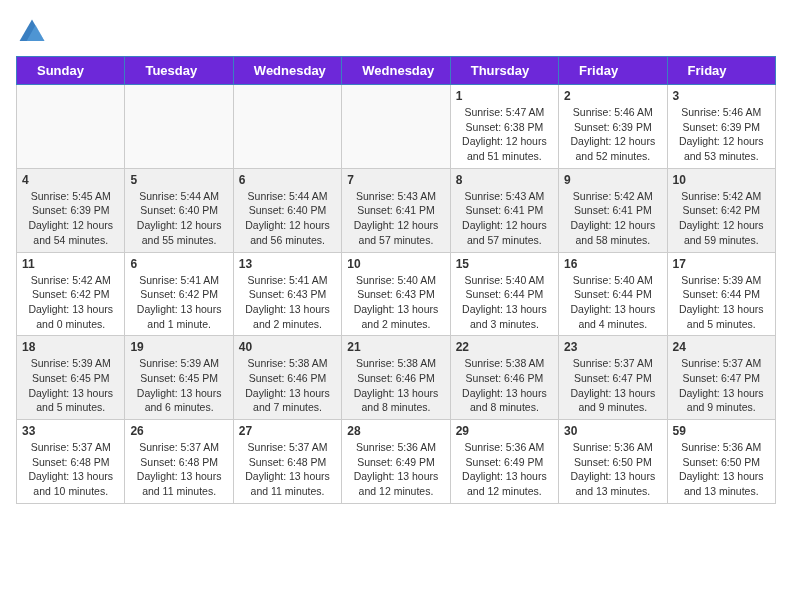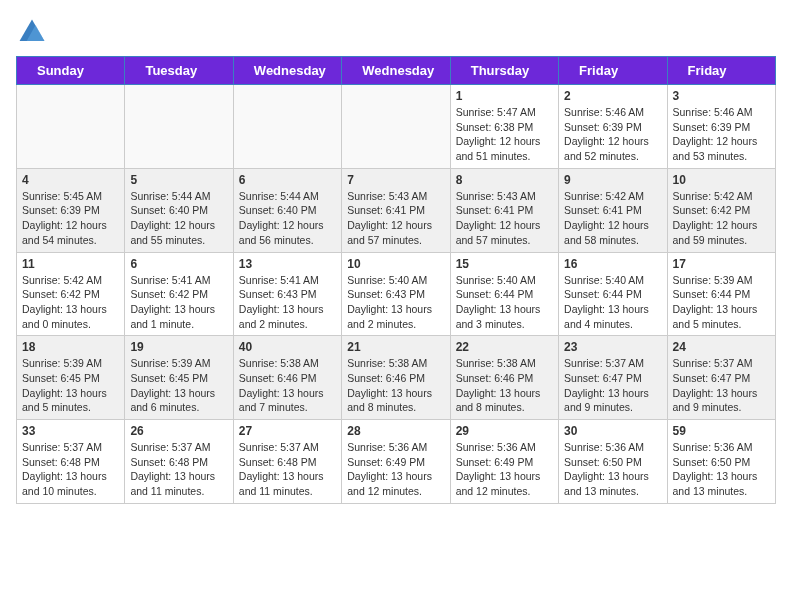--- a/index.html
+++ b/index.html
@@ -82,20 +82,21 @@
       background: #f0f0f0;
     }
     .day-num {
       font-weight: bold;
       font-size: 12px;
       display: block;
       margin-bottom: 2px;
     }
     .day-info {
       line-height: 1.4;
+      text-align: center;
     }
   </style>
 </head>
 <body>
 
 <div class="header-row">
   <div class="logo">
     <svg class="logo-icon" viewBox="0 0 36 36" xmlns="http://www.w3.org/2000/svg">
       <polygon points="18,4 32,28 4,28" fill="#3a7fc1"></polygon>
       <polygon points="22,10 32,28 12,28" fill="#5ba3e0" opacity="0.6"></polygon>

